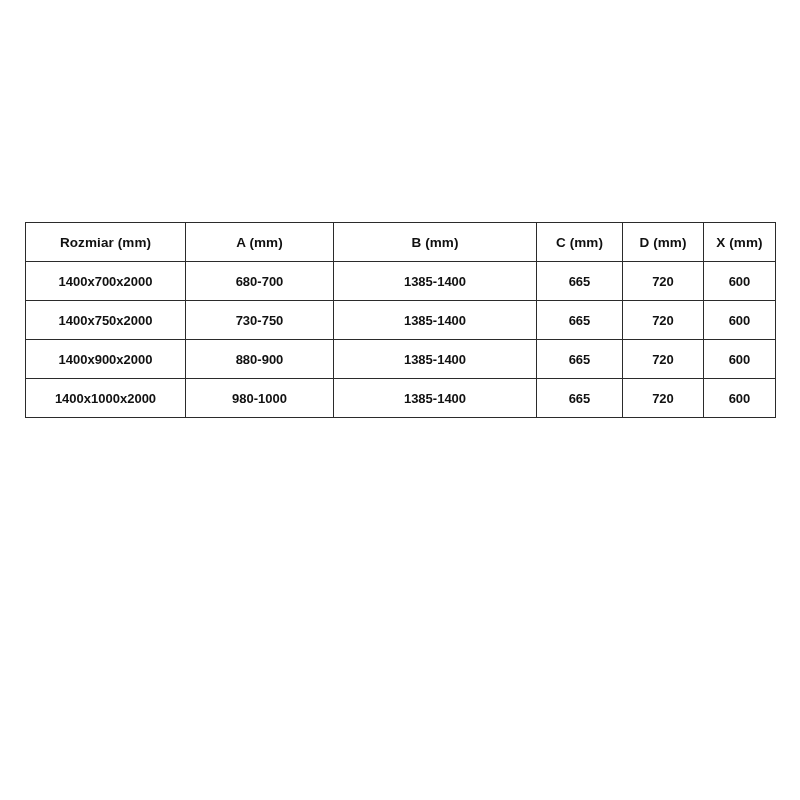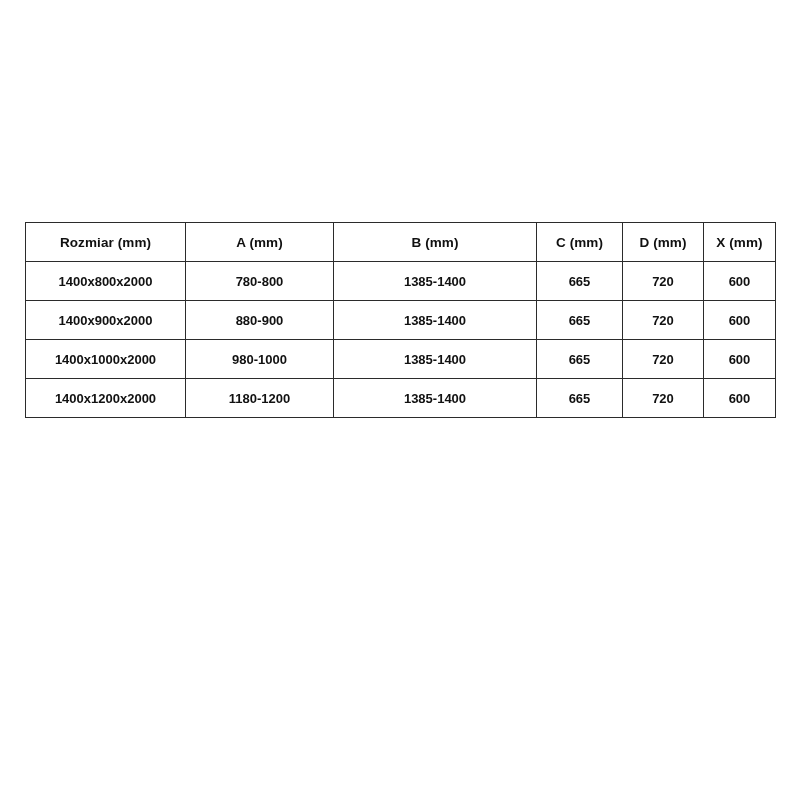--- a/index.html
+++ b/index.html
@@ -79,22 +79,30 @@
           <th>Rozmiar (mm)</th>
           <th>A (mm)</th>
           <th>B (mm)</th>
           <th>C (mm)</th>
           <th>D (mm)</th>
           <th>X (mm)</th>
         </tr>
       </thead>
       <tbody>
         <tr>
-          <td>1400x800x2000</td>
-          <td>780-800</td>
+          <td>1400x700x2000</td>
+          <td>680-700</td>
+          <td>1385-1400</td>
+          <td>665</td>
+          <td>720</td>
+          <td>600</td>
+        </tr>
+        <tr>
+          <td>1400x750x2000</td>
+          <td>730-750</td>
           <td>1385-1400</td>
           <td>665</td>
           <td>720</td>
           <td>600</td>
         </tr>
         <tr>
           <td>1400x900x2000</td>
           <td>880-900</td>
           <td>1385-1400</td>
           <td>665</td>
@@ -102,24 +110,16 @@
           <td>600</td>
         </tr>
         <tr>
           <td>1400x1000x2000</td>
           <td>980-1000</td>
           <td>1385-1400</td>
           <td>665</td>
           <td>720</td>
           <td>600</td>
         </tr>
-        <tr>
-          <td>1400x1200x2000</td>
-          <td>1180-1200</td>
-          <td>1385-1400</td>
-          <td>665</td>
-          <td>720</td>
-          <td>600</td>
-        </tr>
       </tbody>
     </table>
   </div>
 </div>
 
 </body></html>

